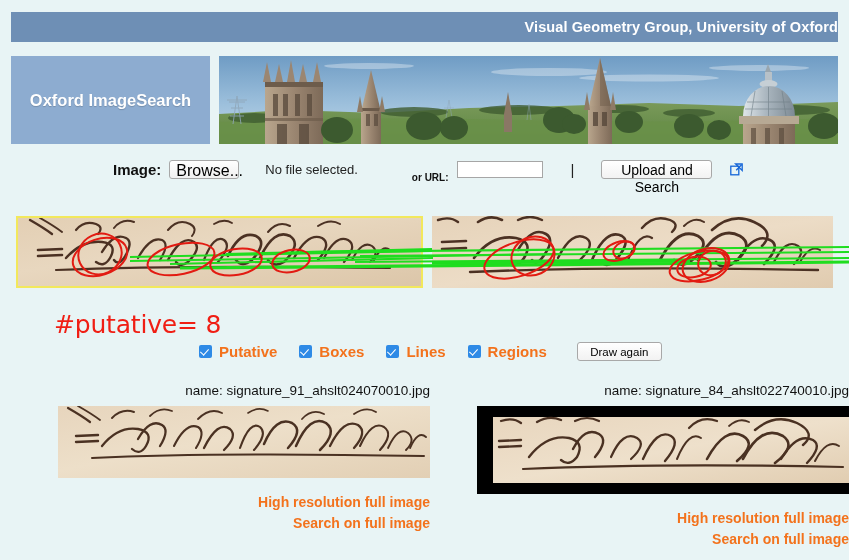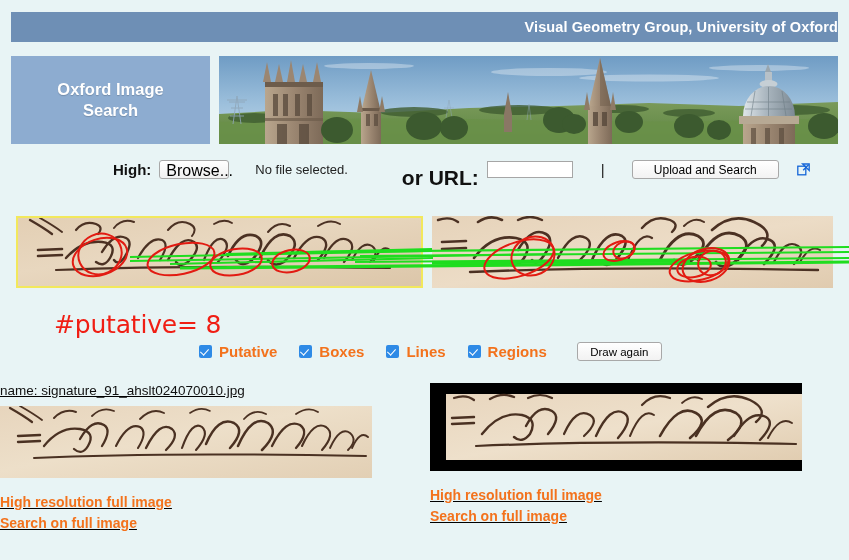--- a/index.html
+++ b/index.html
@@ -37,21 +37,21 @@
     position: absolute;
     left: 11px;
     top: 56px;
     width: 199px;
     height: 88px;
     background: #8dacd0;
     color: #ffffff;
     font-size: 16.5px;
     font-weight: bold;
     display: flex;
-    flex-direction: column;
+    flex-direction: row;
     align-items: center;
     justify-content: center;
     line-height: 1.25;
     text-align: center;
     text-shadow: 0 1px 1px rgba(0,0,0,.18);
   }
 
   .skyline {
     position: absolute;
     left: 219px;
@@ -95,46 +95,46 @@
   }
   .no-file {
     margin-left: 26px;
     font-size: 13px;
     color: #222;
     text-align: center;
   }
   .lbl-url {
     margin-left: 54px;
     font-weight: bold;
-    font-size: 21px;
+    font-size: 10px;
     color: #111;
     margin-top: 17px;
   }
   .url-input {
     margin-left: 8px;
     width: 86px;
     height: 17px;
     border: 1px solid #a6a6a6;
     background: #fff;
     box-sizing: border-box;
   }
   .pipe {
     margin-left: 28px;
     font-size: 15px;
     color: #222;
   }
   .upload-btn {
     margin-left: 27px;
-    width: 147px;
+    width: 111px;
     height: 19px;
     border: 1px solid #a8a8a8;
     border-radius: 3px;
     background: linear-gradient(#ffffff, #f2f2f2);
     font-family: "Liberation Sans", sans-serif;
-    font-size: 12px;
+    font-size: 14px;
     color: #000;
     line-height: 17px;
     text-align: center;
     box-sizing: border-box;
   }
   .popout {
     margin-left: 18px;
     width: 13px;
     height: 13px;
     display: inline-block;
@@ -233,22 +233,21 @@
   
   .results {
     position: absolute;
     left: 0;
     top: 383px;
     width: 849px;
   }
   .result-col {
     position: absolute;
     top: 0;
-    text-align: left;
-    text-decoration: underline;
+    text-align: right;
   }
   .result-col.c1 { left: 0;   width: 430px; }
   .result-col.c2 { left: 430px; width: 419px; }
 
   .res-name {
     font-size: 13.5px;
     color: #111;
     margin-bottom: 7px;
     height: 16px;
   }
@@ -422,21 +421,21 @@
       <g fill="#5c4d3f" opacity="0.7">
         <rect x="532" y="72" width="5" height="16"></rect>
         <rect x="546" y="72" width="5" height="16"></rect>
         <rect x="560" y="72" width="5" height="16"></rect>
       </g>
     </g>
   </svg>
 </div>
 
 <div class="form-row">
-  <span class="lbl-file">High:</span>
+  <span class="lbl-file">Image:</span>
   <button class="browse-btn">Browse...</button>
   <span class="no-file">No file selected.</span>
   <span class="lbl-url">or URL:</span>
   <input class="url-input" type="text" value="" style="">
   <span class="pipe">|</span>
   <button class="upload-btn">Upload and Search</button>
   <span class="popout">
     <svg width="13" height="13" viewBox="0 0 13 13" xmlns="http://www.w3.org/2000/svg">
       <rect x="0.8" y="3.2" width="8" height="8.6" fill="none" stroke="#1565d8" stroke-width="1.3"></rect>
       <polygon points="5.6,1 12.2,1 12.2,7.4" fill="none" stroke="#1565d8" stroke-width="1.3"></polygon>
@@ -612,20 +611,21 @@
         </g>
       </svg>
     </div>
     <div class="res-links">
       <a class="res-link" href="#">High resolution full image</a>
       <a class="res-link" href="#">Search on full image</a>
     </div>
   </div>
 
   <div class="result-col c2">
+    <div class="res-name">name: signature_84_ahslt022740010.jpg</div>
     <div class="thumb-wrap t2">
       <svg width="372" height="88" viewBox="0 0 372 88" xmlns="http://www.w3.org/2000/svg">
         <defs>
           <linearGradient id="paperT2" x1="0" y1="0" x2="1" y2="1">
             <stop offset="0%" stop-color="#e8d6be"></stop>
             <stop offset="50%" stop-color="#eee0cb"></stop>
             <stop offset="100%" stop-color="#e1cdb1"></stop>
           </linearGradient>
         </defs>
         <rect width="372" height="88" fill="#000000"></rect>

